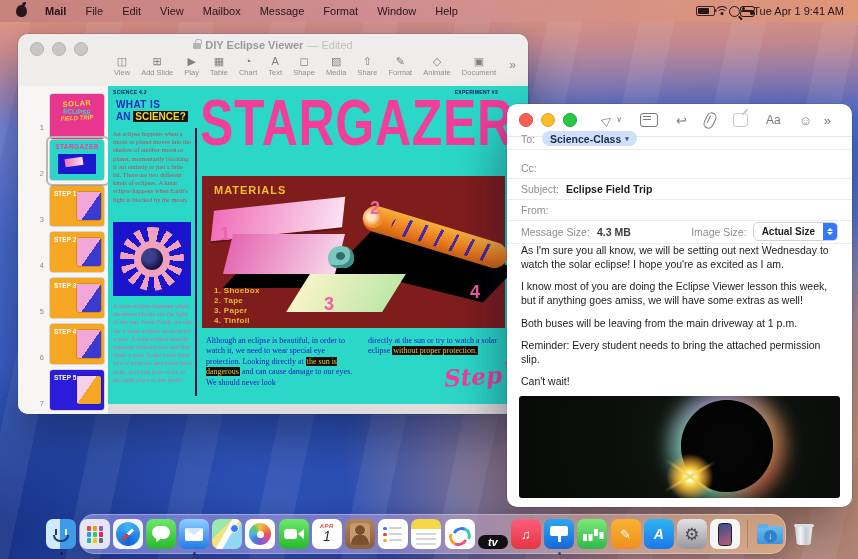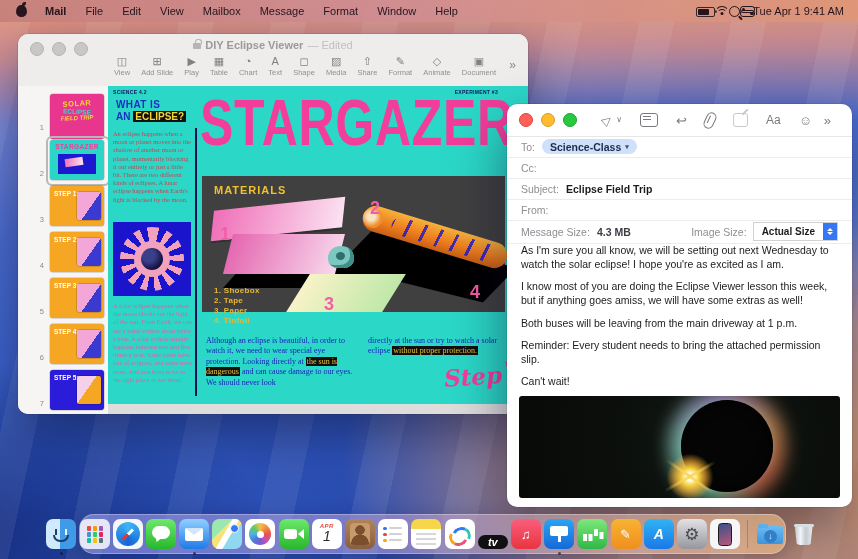--- a/index.html
+++ b/index.html
@@ -18,21 +18,21 @@
   
   #menubar{position:absolute;left:0;top:0;width:858px;height:22px;z-index:50;display:flex;align-items:center;
     background:linear-gradient(90deg,rgba(198,128,124,.92),rgba(206,140,148,.88) 45%,rgba(222,150,118,.9));
     color:#26151c;font-size:11px;}
   .apple-logo{position:relative;width:11px;height:12px;margin:0 10px 0 16px;background:#26151c;
     border-radius:45% 45% 48% 48%/56% 56% 44% 44%;}
   .apple-logo::before{content:"";position:absolute;top:-3px;left:55%;width:4px;height:4px;background:#26151c;border-radius:80% 0 80% 0;}
   #menu-items{display:flex;gap:19px;margin-left:8px;}
   .menu-item{cursor:default;font-weight:500;}
   .menu-item.app{font-weight:700;}
-  #menu-status{margin-left:auto;display:flex;align-items:flex-end;gap:0;padding-right:14px;}
+  #menu-status{margin-left:auto;display:flex;align-items:center;gap:0;padding-right:14px;}
   .battery{position:relative;width:17px;height:8px;border:1px solid rgba(30,18,24,.85);border-radius:2px;}
   .battery::before{content:"";position:absolute;left:1px;top:1px;bottom:1px;width:11px;background:#26151c;border-radius:1px;}
   .battery::after{content:"";position:absolute;right:-3px;top:2px;width:2px;height:3px;background:rgba(30,18,24,.7);border-radius:0 2px 2px 0;}
   .wifi{position:relative;width:14px;height:11px;overflow:hidden;}
   .wifi i{position:absolute;left:50%;border:1.4px solid transparent;border-top-color:#26151c;border-radius:50%;transform:translateX(-50%);}
   .wifi i:nth-child(1){width:13px;height:13px;top:0;}
   .wifi i:nth-child(2){width:8px;height:8px;top:3px;}
   .wifi i:nth-child(3){width:3px;height:3px;top:6px;background:#26151c;border:0;border-radius:50%;}
   .search{position:relative;width:9px;height:9px;border:1.4px solid #26151c;border-radius:50%;}
   .search::after{content:"";position:absolute;right:-4px;bottom:-3px;width:5px;height:1.6px;background:#26151c;transform:rotate(45deg);border-radius:1px;}
@@ -91,21 +91,21 @@
   .sl-h1{position:absolute;left:8px;top:13px;font-size:10px;font-weight:800;color:#1d2ec2;letter-spacing:.4px;}
   .sl-h2{position:absolute;left:8px;top:25px;font-size:10px;font-weight:800;color:#1d2ec2;}
   .sl-h2 .hl{background:#101010;color:#f5d435;padding:0 2px;}
   .sl-p1{position:absolute;left:5px;top:44px;width:78px;font-family:"Liberation Serif",serif;font-size:6.4px;line-height:1.28;color:#c24854;}
   .sl-sunbox{position:absolute;left:5px;top:136px;width:78px;height:74px;background:#1a15cc;}
   .sun-rays{position:absolute;left:7px;top:5px;width:64px;height:64px;border-radius:50%;background:repeating-conic-gradient(#f2a2bc 0 13deg, rgba(0,0,0,0) 13deg 27deg);}
   .sun-core{position:absolute;left:21px;top:19px;width:36px;height:36px;border-radius:50%;background:#f2a2bc;}
   .sun-core::after{content:"";position:absolute;left:7px;top:7px;width:22px;height:22px;border-radius:50%;background:radial-gradient(circle at 35% 35%, #3a3f8a 30%, #14123e 70%);}
   .sl-p2{position:absolute;left:5px;top:216px;width:80px;font-family:"Liberation Serif",serif;font-size:6.4px;line-height:1.28;color:#e45fa0;}
   .sl-divider{position:absolute;left:87px;top:42px;width:2px;height:268px;background:#12124e;}
-  .sl-mat{position:absolute;left:94px;top:90px;width:303px;height:136px;background:#404040;}
+  .sl-mat{position:absolute;left:94px;top:90px;width:303px;height:152px;background:#7f1d1d;}
   .mat-title{position:absolute;left:12px;top:8px;font-size:11px;font-weight:800;color:#f0c030;letter-spacing:1px;}
   .mat-shadow1{position:absolute;left:30px;top:92px;width:132px;height:20px;background:#000;transform:skewX(-42deg);}
   .mat-lid{position:absolute;left:10px;top:28px;width:132px;height:30px;background:linear-gradient(100deg,#f06eb8,#fbe3f2);transform:rotate(-6deg) skewX(-12deg);box-shadow:0 2px 0 rgba(0,0,0,.25);}
   .mat-base{position:absolute;left:26px;top:58px;width:112px;height:40px;background:linear-gradient(100deg,#e466b0,#f8d8ec);transform:skewX(-14deg);}
   .mat-paper{position:absolute;left:96px;top:98px;width:96px;height:38px;background:linear-gradient(90deg,#f8f3c8,#bfe8a8);transform:skewX(-32deg);}
   .mat-tape{position:absolute;left:126px;top:70px;width:26px;height:22px;border-radius:50% 50% 40% 40%;background:#7cc8c0;box-shadow:inset -4px -3px 0 #3e8f8a;}
   .mat-tape::after{content:"";position:absolute;left:8px;top:6px;width:9px;height:8px;border-radius:50%;background:#2e6f6c;}
   .mat-shadow2{position:absolute;left:150px;top:70px;width:150px;height:42px;background:#000;transform:rotate(14deg) skewX(-30deg);}
   .mat-foil{position:absolute;left:158px;top:48px;width:150px;height:26px;border-radius:13px;background:linear-gradient(180deg,#f7b23c,#ef7f1e 55%,#c85f14);transform:rotate(17deg);}
   .mat-foil::before{content:"";position:absolute;left:0px;top:3px;width:20px;height:20px;border-radius:50%;background:radial-gradient(circle at 40% 45%, #fbe3c0 25%, #ef8f2e 60%);}
@@ -134,21 +134,21 @@
   .mt-compose::before{content:"";position:absolute;right:-2px;top:-3px;width:8px;height:1.8px;background:#c9c9cc;transform:rotate(-45deg);border-radius:1px;}
   .mt-aa{font-weight:500;font-size:12px;}
   .mt-more{margin-left:auto;font-size:13px;}
   .m-row{position:absolute;left:0;right:0;height:21px;border-bottom:1px solid #ececec;display:flex;align-items:center;padding:0 14px;}
   .m-lbl{color:#8e8e93;margin-right:7px;}
   .m-val{font-weight:700;}
   .m-val.norm{font-weight:700;color:#3c3c43;}
   .to-token{background:#cfe0fb;color:#1b2a4a;font-weight:700;border-radius:9px;padding:1.5px 8px;display:flex;align-items:center;gap:4px;}
   .to-token .tchev{font-size:7px;color:#44506b;}
   .isize-wrap{margin-left:auto;display:flex;align-items:center;gap:6px;}
-  .isize-select{display:flex;align-items:center;border:1px solid #d2d2d6;border-radius:0;height:17px;overflow:hidden;}
+  .isize-select{display:flex;align-items:center;border:1px solid #d2d2d6;border-radius:5px;height:17px;overflow:hidden;}
   .isize-select .sv{font-weight:700;font-size:10px;padding:0 8px;}
   .stepper{width:14px;height:17px;background:#3478f6;display:flex;flex-direction:column;align-items:center;justify-content:center;gap:1.5px;}
   .stepper i{width:0;height:0;border-left:3px solid transparent;border-right:3px solid transparent;}
   .stepper i:first-child{border-bottom:3.5px solid #fff;}
   .stepper i:last-child{border-top:3.5px solid #fff;}
   #mail-body{position:absolute;left:14px;right:14px;top:140px;line-height:1.3;}
   #mail-body p{margin:0 0 9px 0;}
   #attachment{position:absolute;left:12px;top:292px;width:321px;height:102px;border-radius:3px;overflow:hidden;
     background:radial-gradient(circle at 62% 40%, #131a14 0%, #0b0e0b 55%, #080a08 100%);}
   .ec-ring{position:absolute;left:150px;top:-8px;width:116px;height:116px;border-radius:50%;
@@ -382,21 +382,21 @@
           </div>
         </div>
       </aside>
     <div id="kn-canvas">
       <div id="slide">
         <span class="sl-course">SCIENCE 4.2</span>
         <span class="sl-exp">EXPERIMENT #3</span>
         <div class="sl-bigtitle">STARGAZER</div>
         <div class="sl-sub">How to make an eclipse viewer!</div>
         <div class="sl-h1">WHAT IS</div>
-        <div class="sl-h2"><span>AN</span> <span class="hl">ECLIPSE?</span></div>
+        <div class="sl-h2"><span>AN</span> <span class="hl">SCIENCE?</span></div>
         <div class="sl-p1">An eclipse happens when a moon or planet moves into the shadow of another moon or planet, momentarily blocking it out entirely or just a little bit. There are two different kinds of eclipses. A lunar eclipse happens when Earth's light is blocked by the moon.</div>
         <div class="sl-sunbox">
           <i class="sun-rays"></i>
           <i class="sun-core"></i>
         </div>
         <div class="sl-p2">A solar eclipse happens when the moon blocks out the light of the sun. From Earth, we can see a lunar eclipse about twice a year. A solar eclipse usually happens between two and five times a year. Some years have lots of eclipses, and some have none. And you have to be in the right place to see them!</div>
         <div class="sl-divider"></div>
         <div class="sl-mat">
           <span class="mat-title">MATERIALS</span>
           <i class="mat-shadow1"></i>
@@ -435,21 +435,21 @@
       <span class="mt-ic mt-send">▷</span>
       <span class="mt-ic mt-chev">∨</span>
       <span class="mt-ic mt-panel"></span>
       <span class="mt-ic">↩</span>
       <span class="mt-ic mt-clip"></span>
       <span class="mt-ic mt-compose"></span>
       <span class="mt-ic mt-aa">Aa</span>
       <span class="mt-ic">☺</span>
       <span class="mt-ic mt-more">»</span>
     </div>
-    <div class="m-row" style="top:32px;">
+    <div class="m-row" style="top:24px;">
       <span class="m-lbl">To:</span>
       <span class="to-token">
           <span>Science-Class</span>
           <span class="tchev">▾</span>
         </span>
     </div>
     <div class="m-row" style="top:53px;">
       <span class="m-lbl">Cc:</span>
     </div>
     <div class="m-row" style="top:74px;">

